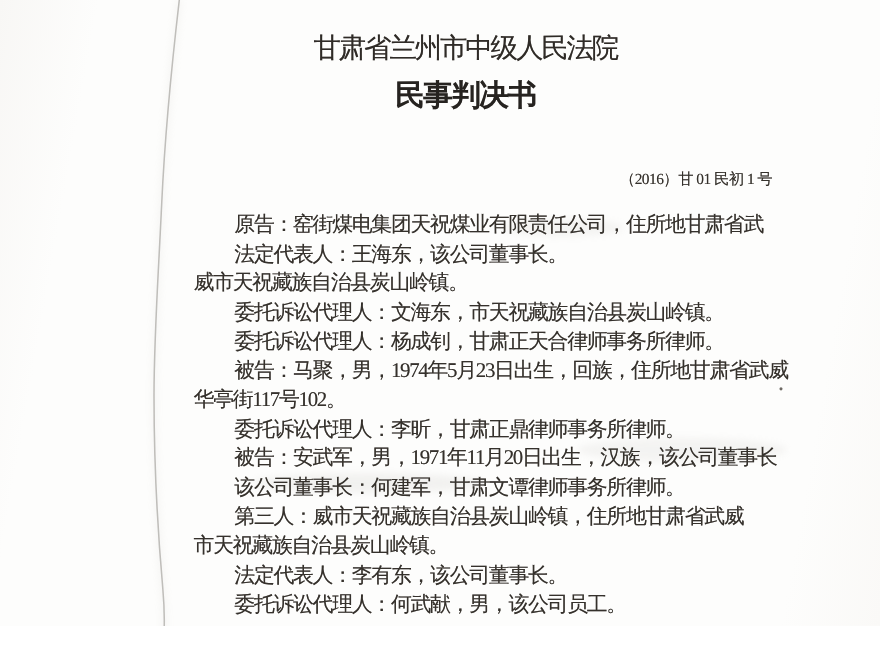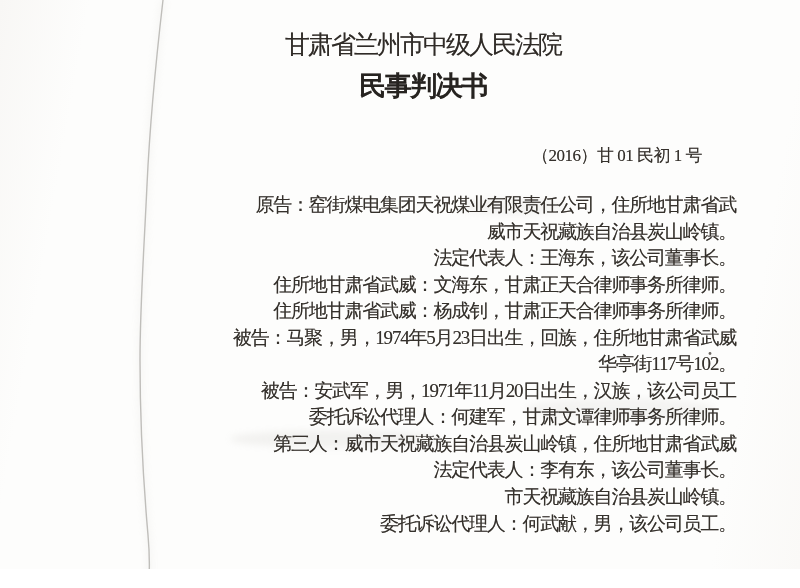--- a/index.html
+++ b/index.html
@@ -44,39 +44,38 @@
     margin-top: 10px;
     font-size: 27px;
     line-height: 32px;
     font-weight: bold;
     letter-spacing: -1.5px;
     color: #262320;
     white-space: nowrap;
   }
   .case-no {
     position: absolute;
-    top: 144px;
+    top: 154px;
     right: 98px;
-    font-size: 17px;
+    font-size: 14px;
     letter-spacing: -0.5px;
     white-space: nowrap;
   }
   .doc-body {
     position: absolute;
     left: 176px;
     top: 192px;
     width: 560px;
     font-size: 19px;
     line-height: 26.55px;
     letter-spacing: -1.2px;
   }
   .line {
     height: 26.55px;
     white-space: nowrap;
-    text-align: right;
   }
   .line.indent {
     padding-left: 37px;
   }
 </style>
 </head>
 <body>
 
 <div class="page">
 
@@ -102,27 +101,28 @@
 
   <div class="header">
     <div class="court-name">甘肃省兰州市中级人民法院</div>
     <div class="doc-title">民事判决书</div>
   </div>
 
   <div class="case-no">（2016）甘 01 民初 1 号</div>
 
   <div class="doc-body">
     <div class="line indent">原告：窑街煤电集团天祝煤业有限责任公司，住所地甘肃省武</div>
+    <div class="line indent">法定代表人：王海东，该公司董事长。</div>
     <div class="line">威市天祝藏族自治县炭山岭镇。</div>
-    <div class="line indent">法定代表人：王海东，该公司董事长。</div>
-    <div class="line indent">住所地甘肃省武威：文海东，甘肃正天合律师事务所律师。</div>
-    <div class="line indent">住所地甘肃省武威：杨成钊，甘肃正天合律师事务所律师。</div>
+    <div class="line indent">委托诉讼代理人：文海东，市天祝藏族自治县炭山岭镇。</div>
+    <div class="line indent">委托诉讼代理人：杨成钊，甘肃正天合律师事务所律师。</div>
     <div class="line indent">被告：马聚，男，1974年5月23日出生，回族，住所地甘肃省武威</div>
     <div class="line">华亭街117号102。</div>
-    <div class="line indent">被告：安武军，男，1971年11月20日出生，汉族，该公司员工</div>
-    <div class="line indent">委托诉讼代理人：何建军，甘肃文谭律师事务所律师。</div>
+    <div class="line indent">委托诉讼代理人：李昕，甘肃正鼎律师事务所律师。</div>
+    <div class="line indent">被告：安武军，男，1971年11月20日出生，汉族，该公司董事长</div>
+    <div class="line indent">该公司董事长：何建军，甘肃文谭律师事务所律师。</div>
     <div class="line indent">第三人：威市天祝藏族自治县炭山岭镇，住所地甘肃省武威</div>
+    <div class="line">市天祝藏族自治县炭山岭镇。</div>
     <div class="line indent">法定代表人：李有东，该公司董事长。</div>
-    <div class="line">市天祝藏族自治县炭山岭镇。</div>
     <div class="line indent">委托诉讼代理人：何武献，男，该公司员工。</div>
   </div>
 
 </div>
 
 </body></html>

